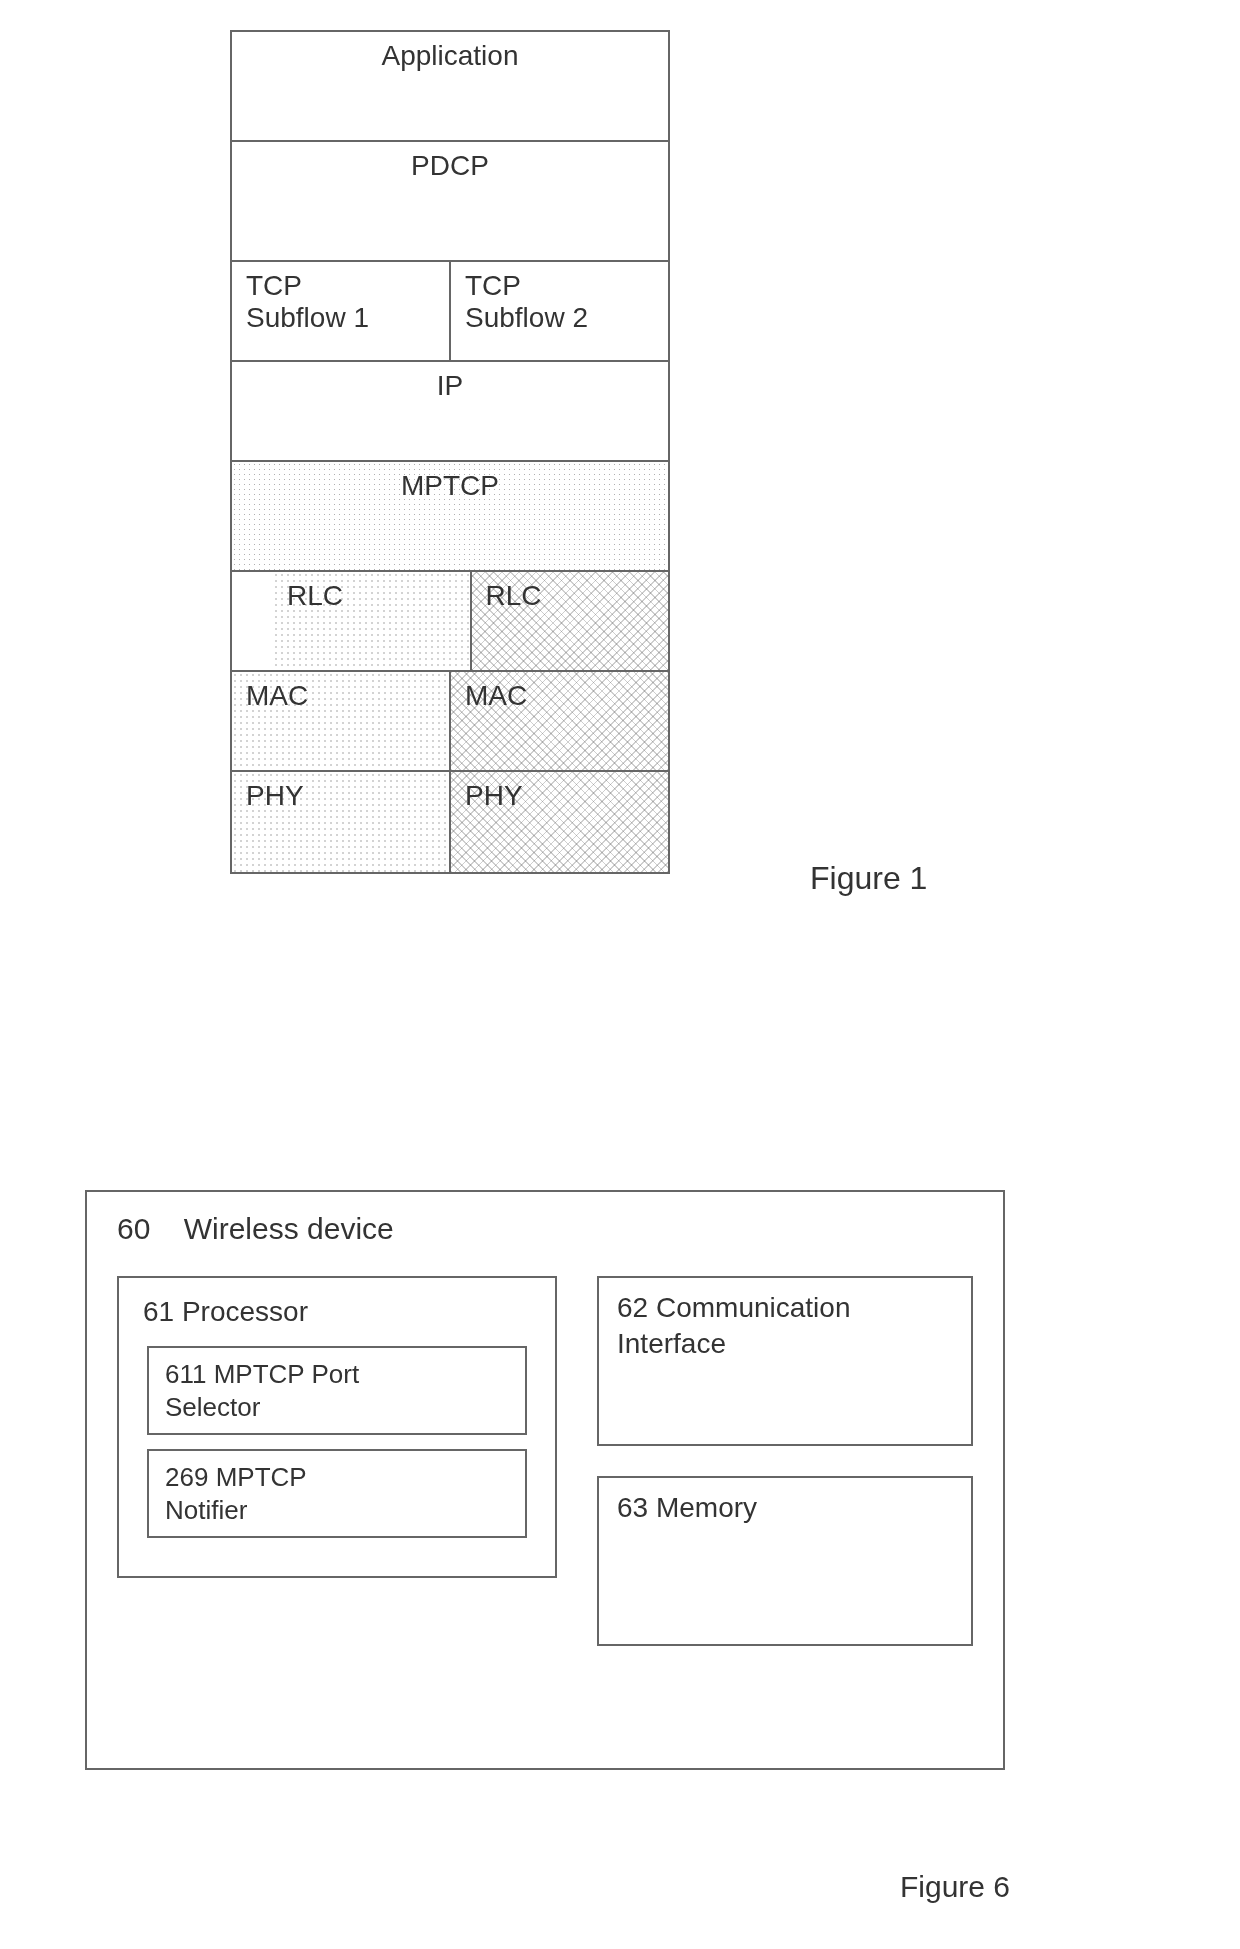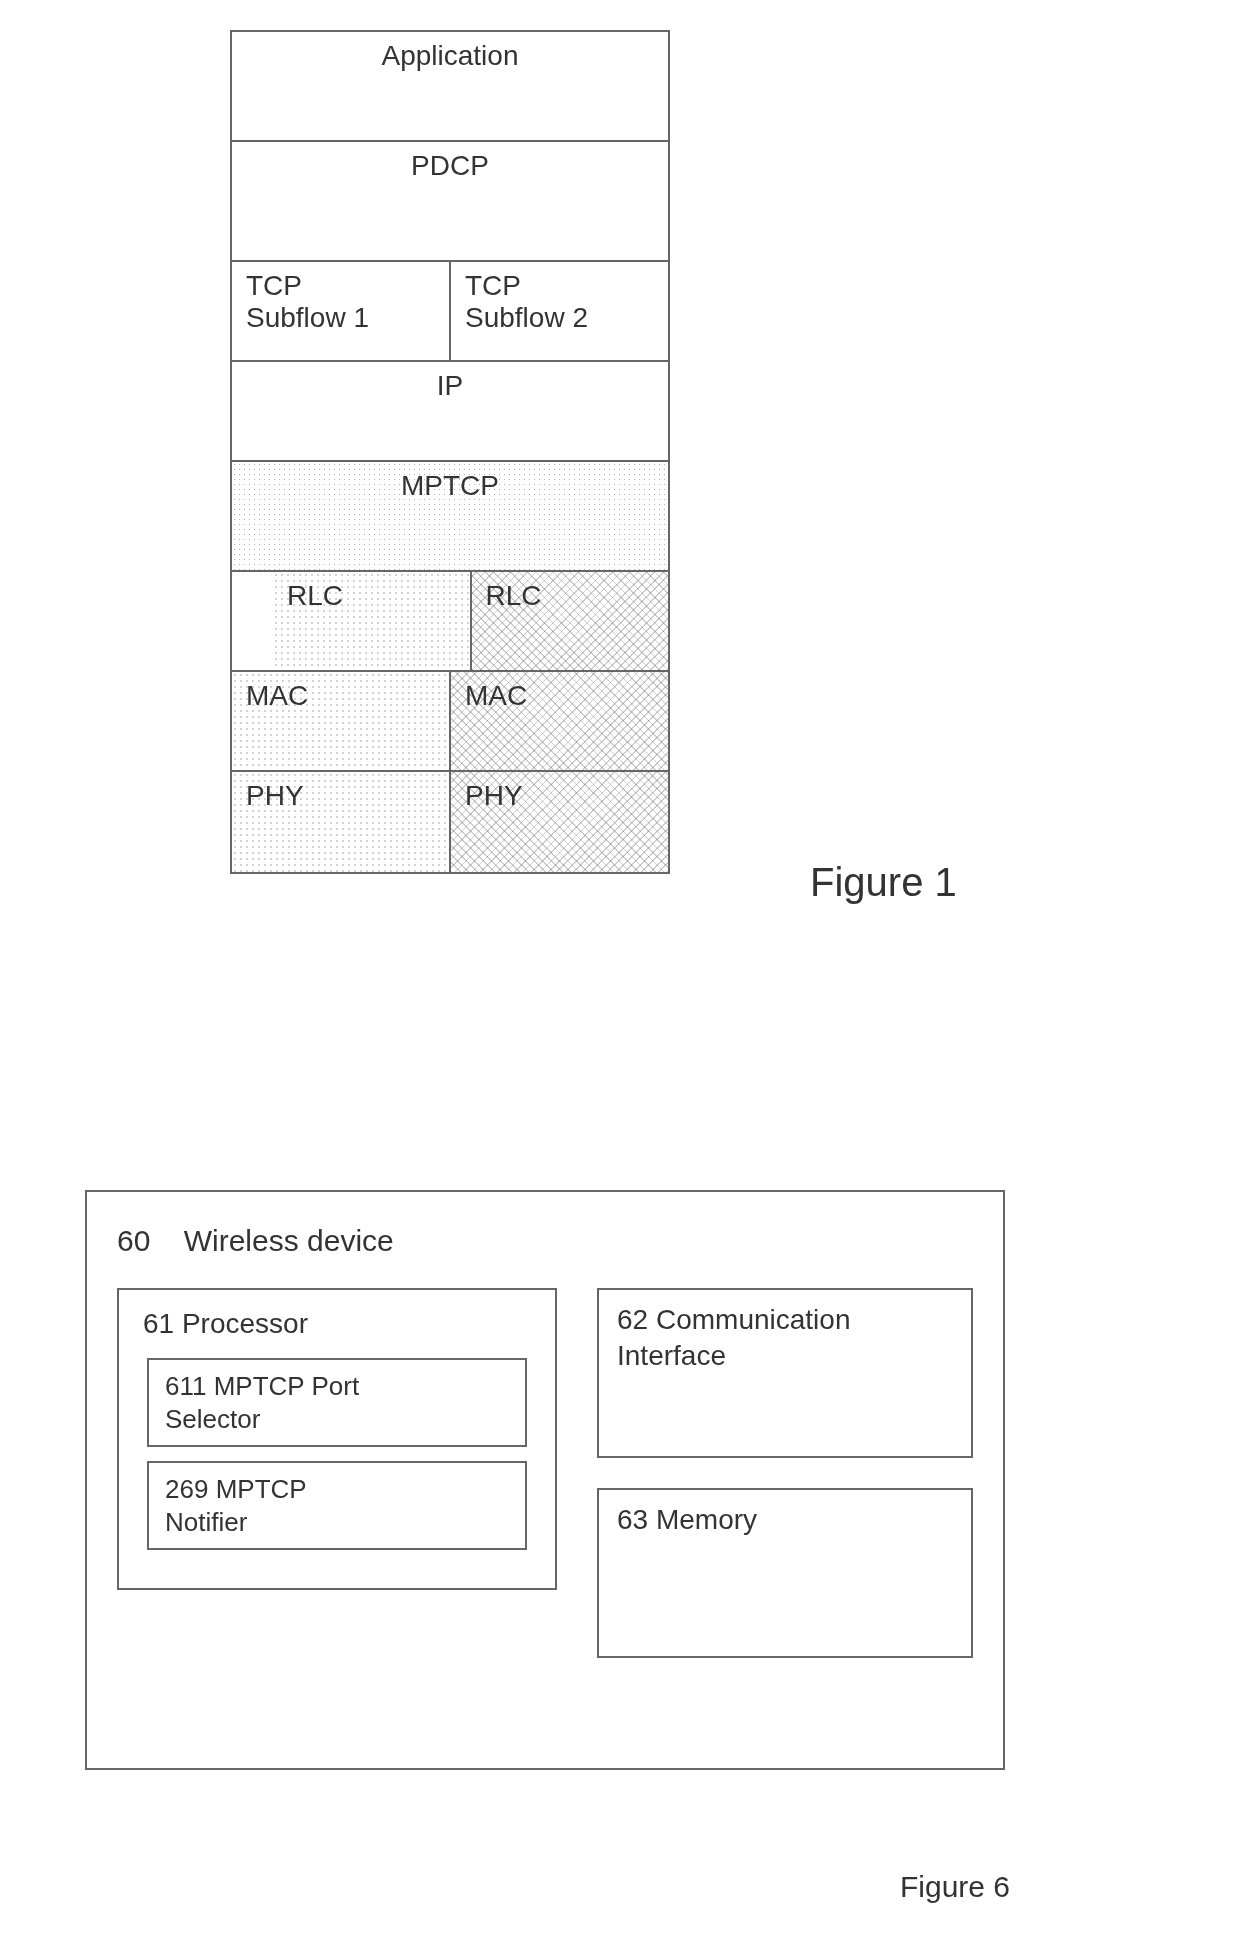--- a/index.html
+++ b/index.html
@@ -60,34 +60,34 @@
   }
   .shade-c {
     background-image:
       radial-gradient(circle, rgba(80,80,80,0.25) 0.8px, transparent 0.9px);
     background-size: 6px 6px;
   }
   .fig1-caption {
     position: absolute;
     left: 810px;
     top: 860px;
-    font-size: 40px;
+    font-size: 32px;
   }
 
   .fig6-wrap {
     position: absolute;
     left: 85px;
     top: 1190px;
     width: 920px;
   }
   .outer-box {
     border: 2px solid #666;
     position: relative;
     height: 580px;
-    padding: 32px 30px;
+    padding: 20px 30px;
   }
   .outer-title {
     font-size: 30px;
     margin-bottom: 30px;
   }
   .inner-row {
     display: flex;
     gap: 40px;
     align-items: flex-start;
   }

